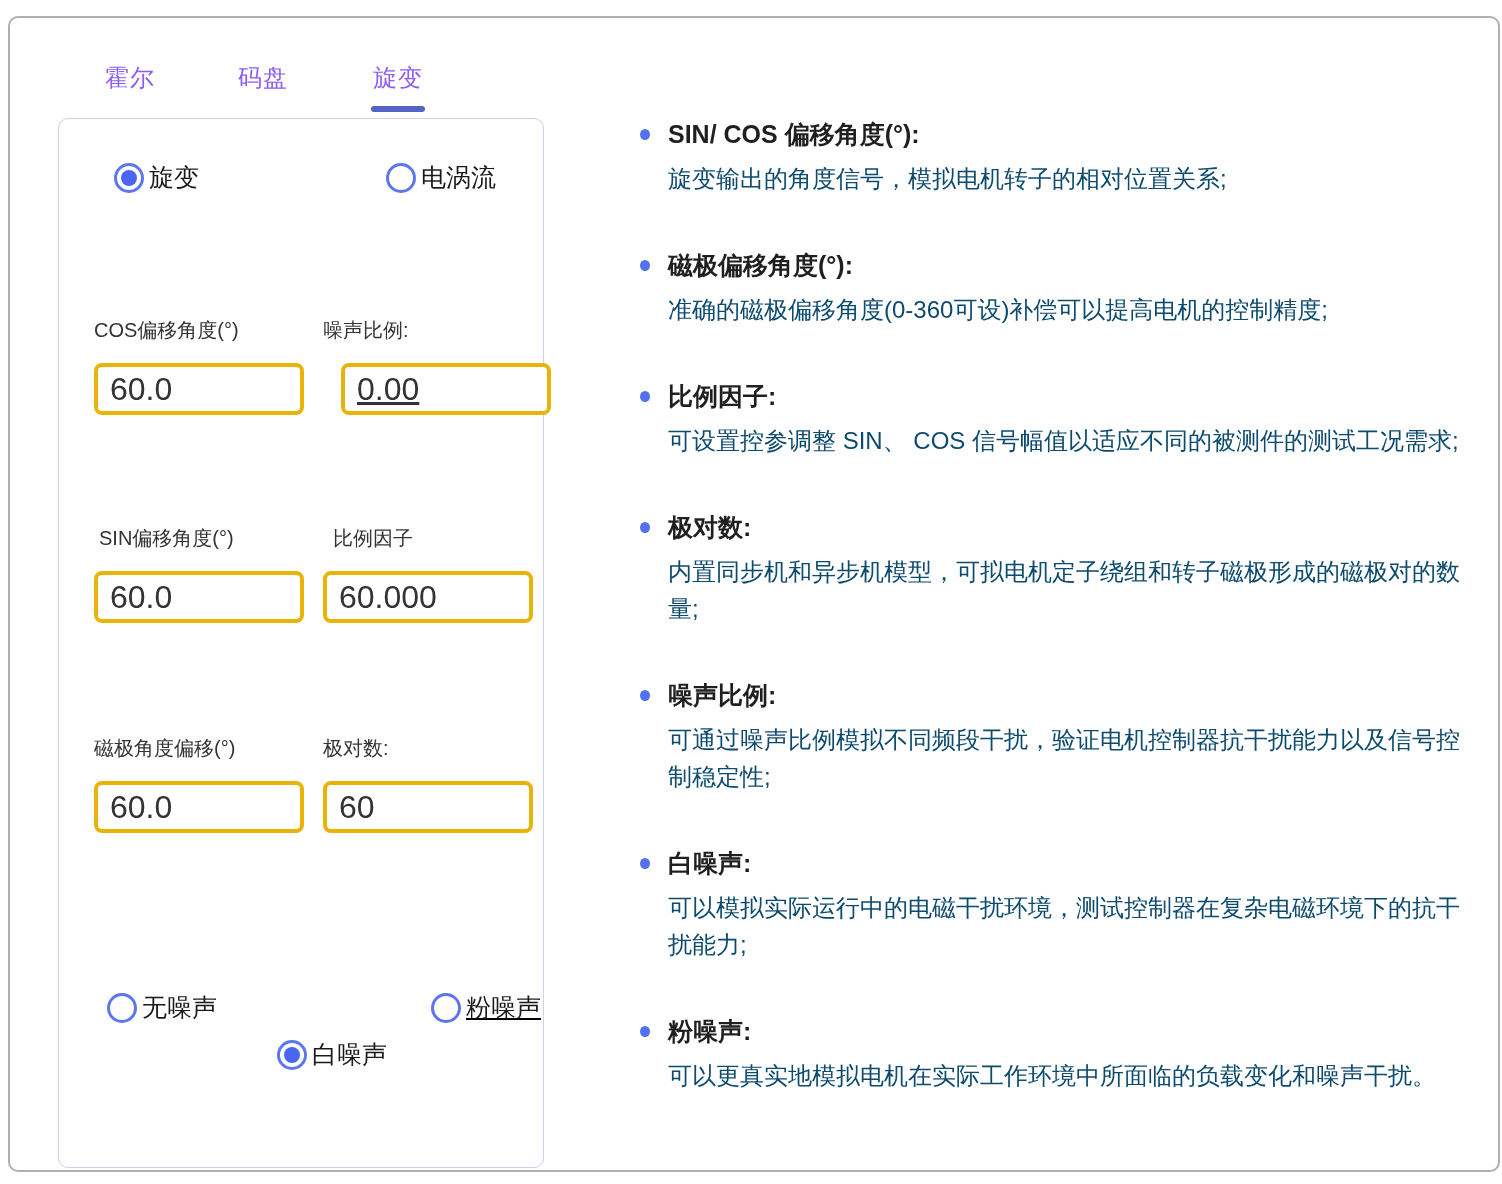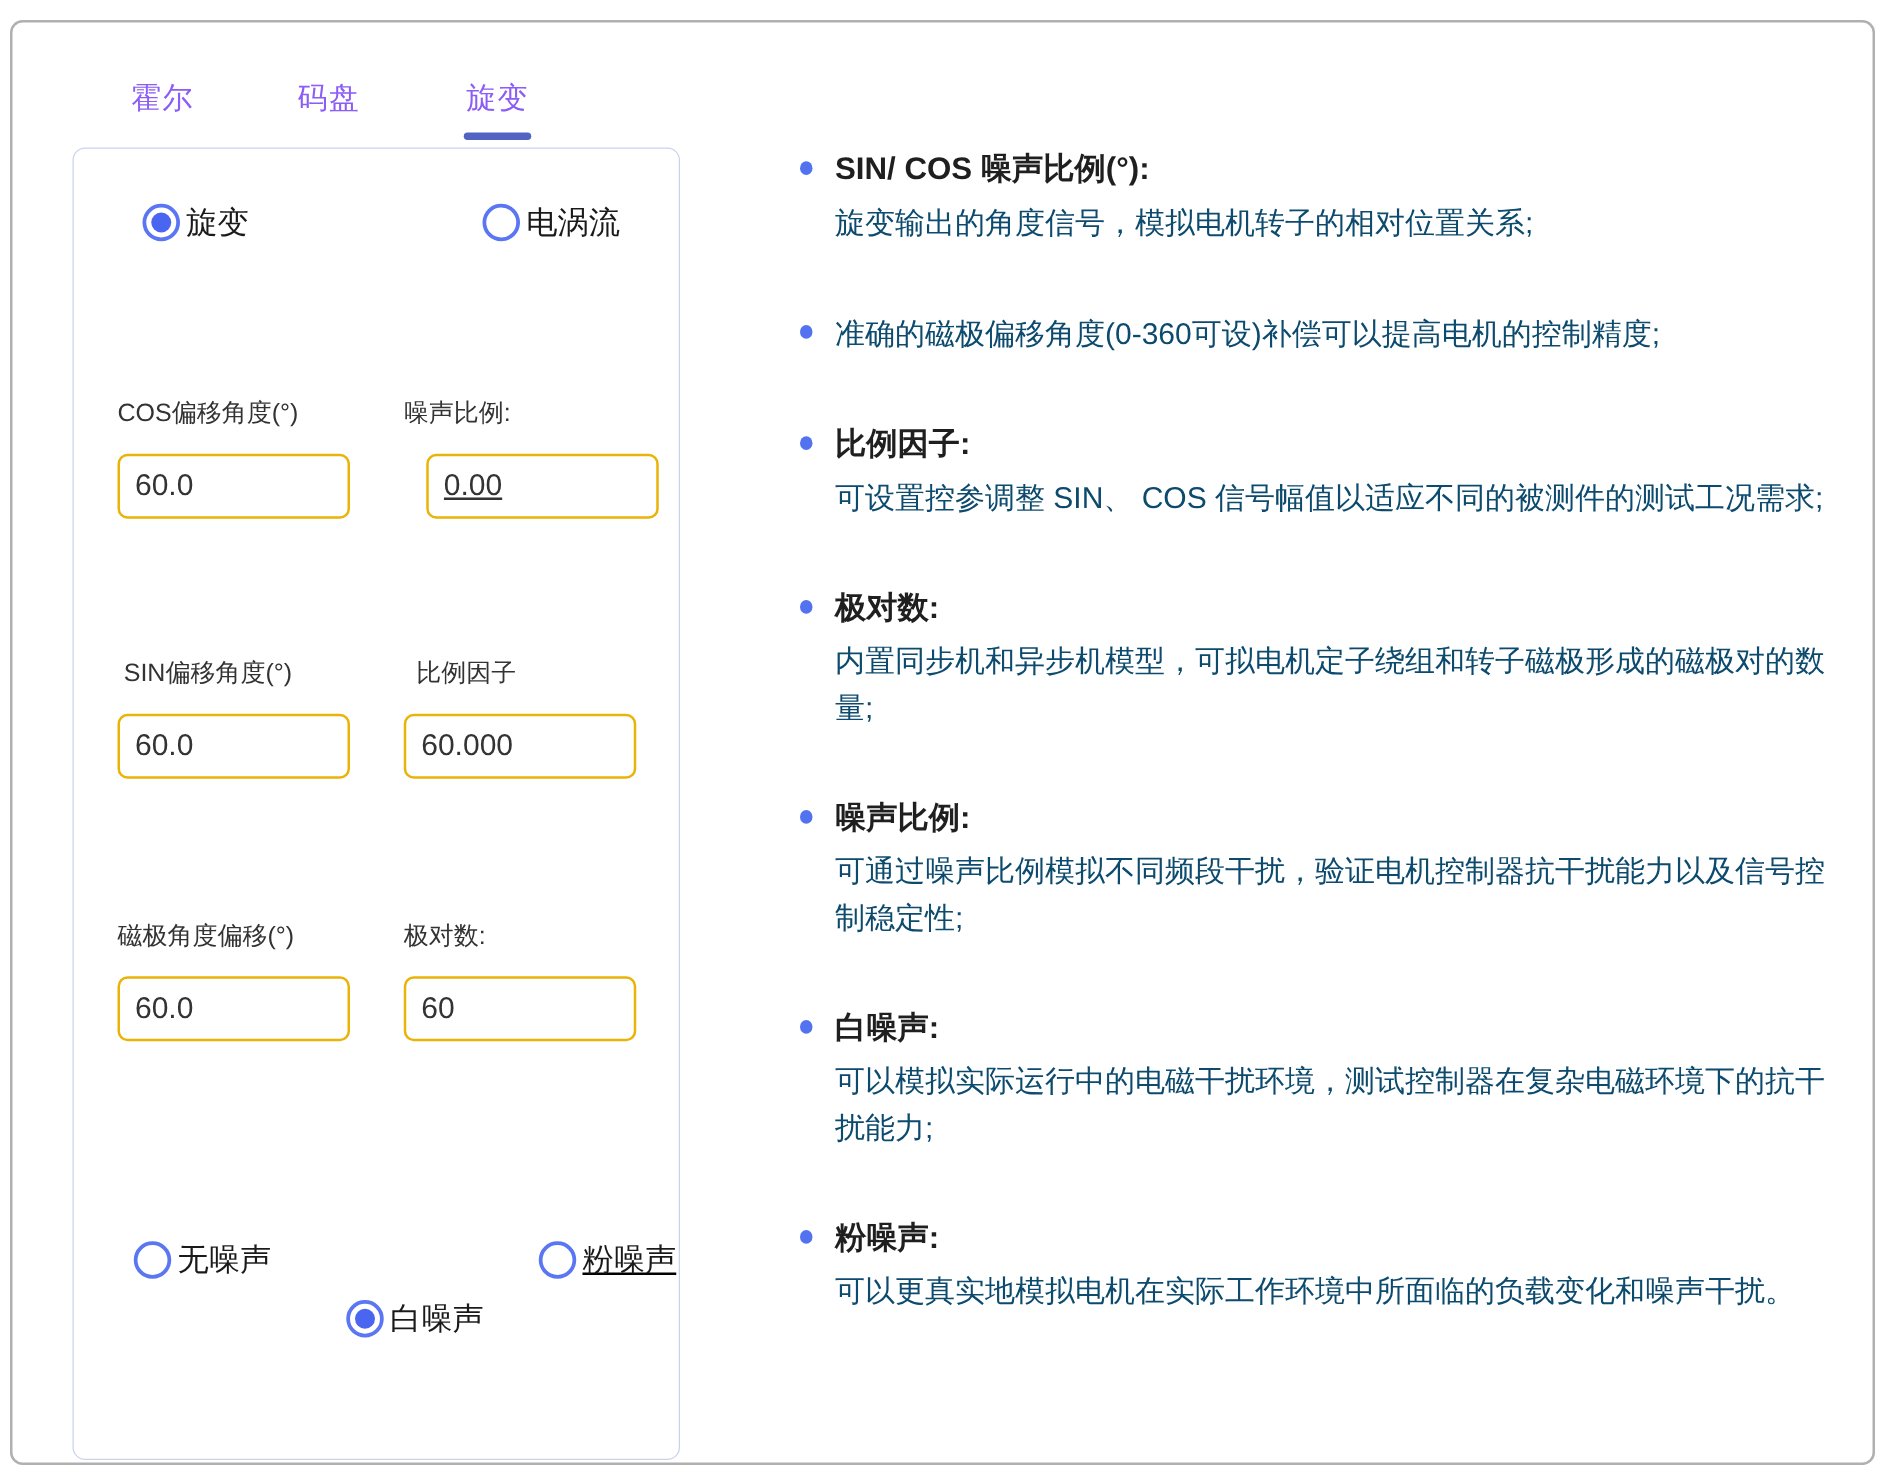--- a/index.html
+++ b/index.html
@@ -22,23 +22,23 @@
   .radio-item { position:absolute; display:flex; align-items:center; gap:5px;
     cursor:pointer; }
   .radio-circle { width:30px; height:30px; border:3px solid #5b76f2;
     border-radius:50%; background:#fff; flex:0 0 auto; position:relative; }
   .radio-item.checked .radio-circle::after { content:""; position:absolute;
     left:50%; top:50%; width:16px; height:16px; margin:-8px 0 0 -8px;
     border-radius:50%; background:#4a66f0; }
   .radio-label { font-size:25px; color:#1a1a1a; font-weight:500; }
 
   .field-label { position:absolute; font-size:20px; color:#333; }
-  .field-input { position:absolute; width:186px; height:52px;
-    border:2px solid #eab308; border-radius:8px; background:#fff;
-    font-size:24px; color:#333; padding:0 12px;
+  .field-input { position:absolute; width:210px; height:52px;
+    border:4px solid #eab308; border-radius:8px; background:#fff;
+    font-size:32px; color:#333; padding:0 12px;
     font-family:"Liberation Sans","DejaVu Sans",sans-serif; }
 
   
   .desc-list { position:absolute; left:630px; top:100px; width:840px;
     display:flex; flex-direction:column; gap:52px; }
   .desc-item { position:relative; padding-left:28px; }
   .bullet { position:absolute; left:0; top:11px; width:10px; height:11px;
     border-radius:50%; background:#5372f0; }
   .desc-term { font-size:25px; font-weight:bold; color:#1f1f1f;
     margin-bottom:9px; }
@@ -101,26 +101,27 @@
     <div class="radio-item" style="left:372px; top:872px;text-decoration:underline;">
       <span class="radio-circle"></span>
       <span class="radio-label">粉噪声</span>
     </div>
   </div>
 
   <div class="desc-list">
 
     <div class="desc-item">
       <span class="bullet"></span>
-      <div class="desc-term">SIN/ COS 噪声比例(°):</div>
+      <div class="desc-term">SIN/ COS 偏移角度(°):</div>
       <div class="desc-body">旋变输出的角度信号，模拟电机转子的相对位置关系;</div>
     </div>
 
     <div class="desc-item">
       <span class="bullet"></span>
+      <div class="desc-term">磁极偏移角度(°):</div>
       <div class="desc-body">准确的磁极偏移角度(0-360可设)补偿可以提高电机的控制精度;</div>
     </div>
 
     <div class="desc-item">
       <span class="bullet"></span>
       <div class="desc-term">比例因子:</div>
       <div class="desc-body">可设置控参调整 SIN、 COS 信号幅值以适应不同的被测件的测试工况需求;</div>
     </div>
 
     <div class="desc-item">

